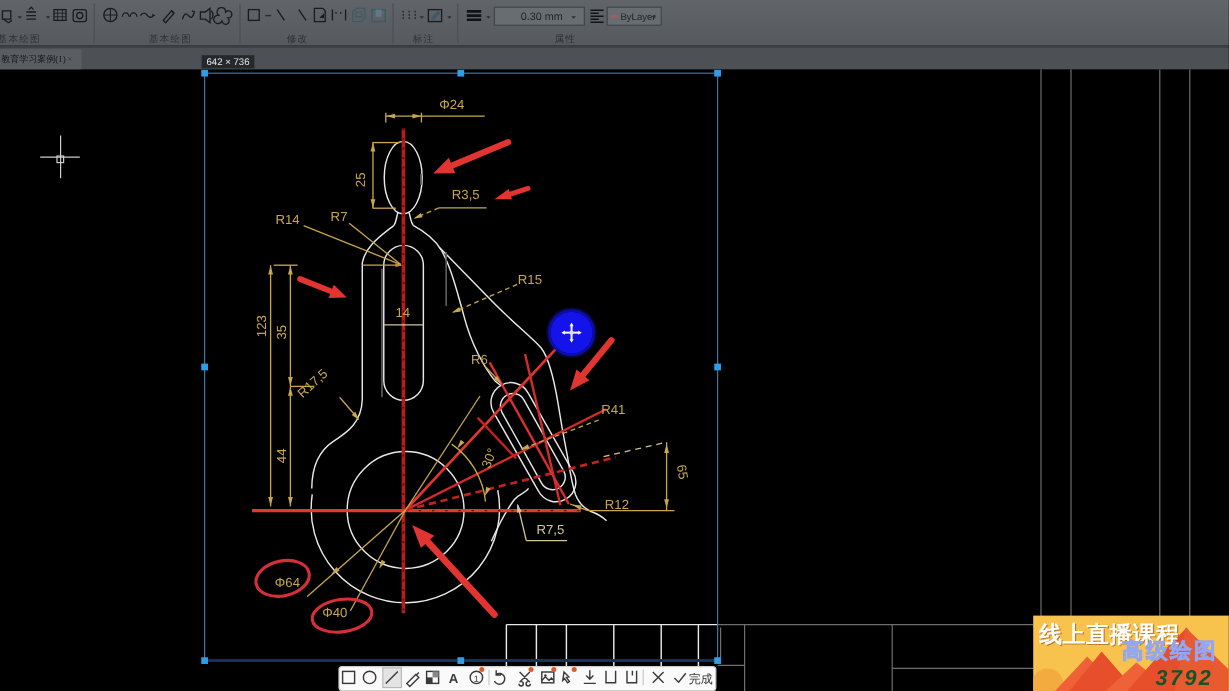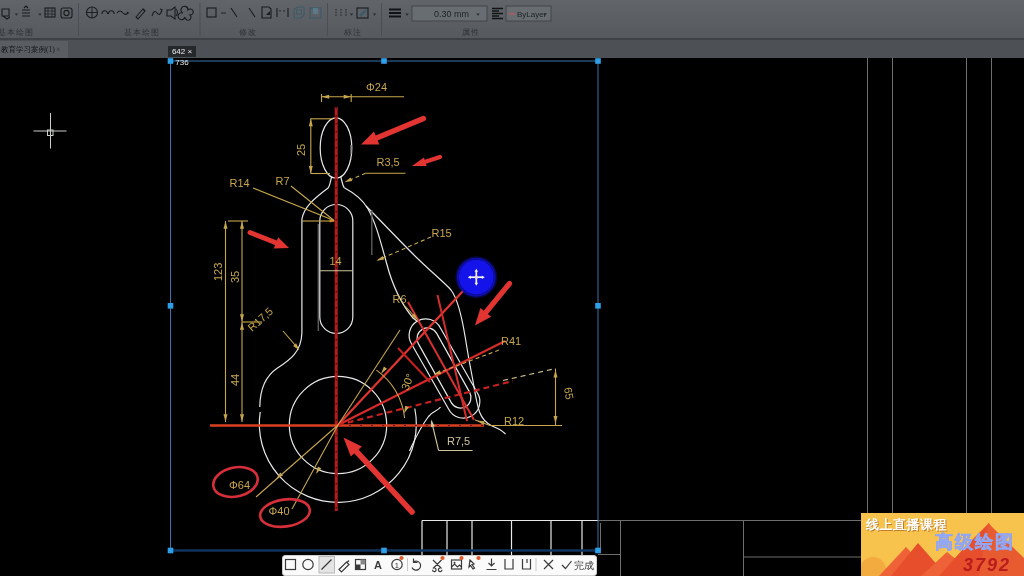--- a/index.html
+++ b/index.html
@@ -1,21 +1,21 @@
 <!DOCTYPE html>
 <html><head>
 <meta charset="utf-8">
 <style>
   html,body{margin:0;padding:0;background:#000;}
   body{width:1024px;height:576px;overflow:hidden;position:relative;font-family:"Liberation Sans",sans-serif;}
   #ribbon{position:absolute;left:0;top:0;width:1024px;height:40px;background:linear-gradient(#616569,#565a5e);border-bottom:2px solid #3e4246;box-sizing:border-box;}
   .glabel{position:absolute;top:27px;font-size:8px;color:#2e3236;letter-spacing:1px;}
   #tabbar{position:absolute;left:0;top:40px;width:1024px;height:18px;background:#4d5155;}
   #tab1{position:absolute;left:0;top:41px;width:68px;height:17px;background:#5a5e62;color:#15181b;font-size:7.5px;line-height:17px;white-space:nowrap;overflow:hidden;font-family:Liberation Serif, serif;}
-  #sizetip{position:absolute;left:168px;top:46px;width:28px;height:11px;background:#26292c;color:#e8e8e8;font-size:8px;line-height:11px;text-align:center;}
+  #sizetip{position:absolute;left:168px;top:46px;width:44px;height:11px;background:#26292c;color:#e8e8e8;font-size:8px;line-height:11px;text-align:center;}
   #canvas{position:absolute;left:0;top:58px;width:1024px;height:518px;background:#000;}
   #mainsvg{position:absolute;left:0;top:0;}
   #ad{position:absolute;left:861px;top:513px;width:163px;height:63px;background:#f8c34c;overflow:hidden;}
   #toolbar{position:absolute;left:282px;top:555px;width:315px;height:21px;background:#fafafa;border:1px solid #cfcfcf;border-radius:3px;box-sizing:border-box;}
   text{font-family:"Liberation Sans",sans-serif;}
 </style>
 </head>
 <body>
 <div id="ribbon"></div>
 <svg id="ribbonsvg" style="position:absolute;left:0;top:0" width="1024" height="40" viewBox="0 0 1024 40">
@@ -248,23 +248,23 @@
 <div id="sizetip">642 × 736</div>
 <div id="ad">
 <svg width="163" height="63" viewBox="0 0 163 63" style="position:absolute;left:0;top:0">
 <circle cx="12" cy="57" r="13" fill="#f3ab3f"></circle>
 <polygon points="18,63 45,34 60,50 63,63" fill="#ef6136"></polygon>
 <polygon points="30,63 57,30 86,63" fill="#e64e2c"></polygon>
 <polygon points="60,63 86,39 102,52 105,63" fill="#ef6136"></polygon>
 <polygon points="78,63 103,35 128,10 160,63" fill="#e64e2c"></polygon>
 <polygon points="118,63 127,10 163,45 163,63" fill="#e85a30"></polygon>
 </svg>
-<div style="position:absolute;left:5px;top:3px;font-size:13px;font-weight:bold;color:#fff;letter-spacing:0.5px;text-shadow:1px 1px 0 rgba(140,70,10,0.55);">线上直播课程</div>
+<div style="position:absolute;left:5px;top:3px;font-size:19px;font-weight:bold;color:#fff;letter-spacing:0.5px;text-shadow:1px 1px 0 rgba(140,70,10,0.55);">线上直播课程</div>
 <div style="position:absolute;left:74px;top:17px;font-size:18px;font-weight:bold;color:#5d7bf0;letter-spacing:2px;-webkit-text-stroke:0.6px #93a7f2;white-space:nowrap;">高级绘图</div>
-<div style="position:absolute;left:102px;top:42px;font-size:18px;font-weight:bold;font-style:italic;color:#b91c1c;letter-spacing:2px;white-space:nowrap;">3792</div>
+<div style="position:absolute;left:102px;top:42px;font-size:18px;font-weight:bold;font-style:italic;color:#14532d;letter-spacing:2px;white-space:nowrap;">3792</div>
 </div>
 <div id="toolbar"></div>
 <svg id="tbsvg" style="position:absolute;left:0;top:0" width="1024" height="576" viewBox="0 0 1024 576">
     <rect x="319" y="556.5" width="15.5" height="16.5" fill="#e4e4e4" stroke="#b8b8b8" stroke-width="1"></rect>
 <rect x="285.5" y="559.5" width="10" height="10" stroke="#3a3a3a" stroke-width="1.2" fill="none"></rect>
 <circle cx="308" cy="564.5" r="5.2" stroke="#3a3a3a" stroke-width="1.2" fill="none"></circle>
 <line x1="321.5" y1="569.5" x2="331.5" y2="559.5" stroke="#3a3a3a" stroke-width="1.2" fill="none"></line>
 <path d="M 339,569.5 l 7.5,-7.5 l 2.5,2.5 l -7.5,7.5 z M 347,562.5 l 2,-2" stroke="#3a3a3a" stroke-width="1.2" fill="none"></path>
 <rect x="355.5" y="559.5" width="10" height="10" stroke="#3a3a3a" stroke-width="1.2" fill="none"></rect>
     <rect x="355.5" y="564.5" width="5" height="5" fill="#3a3a3a"></rect>

